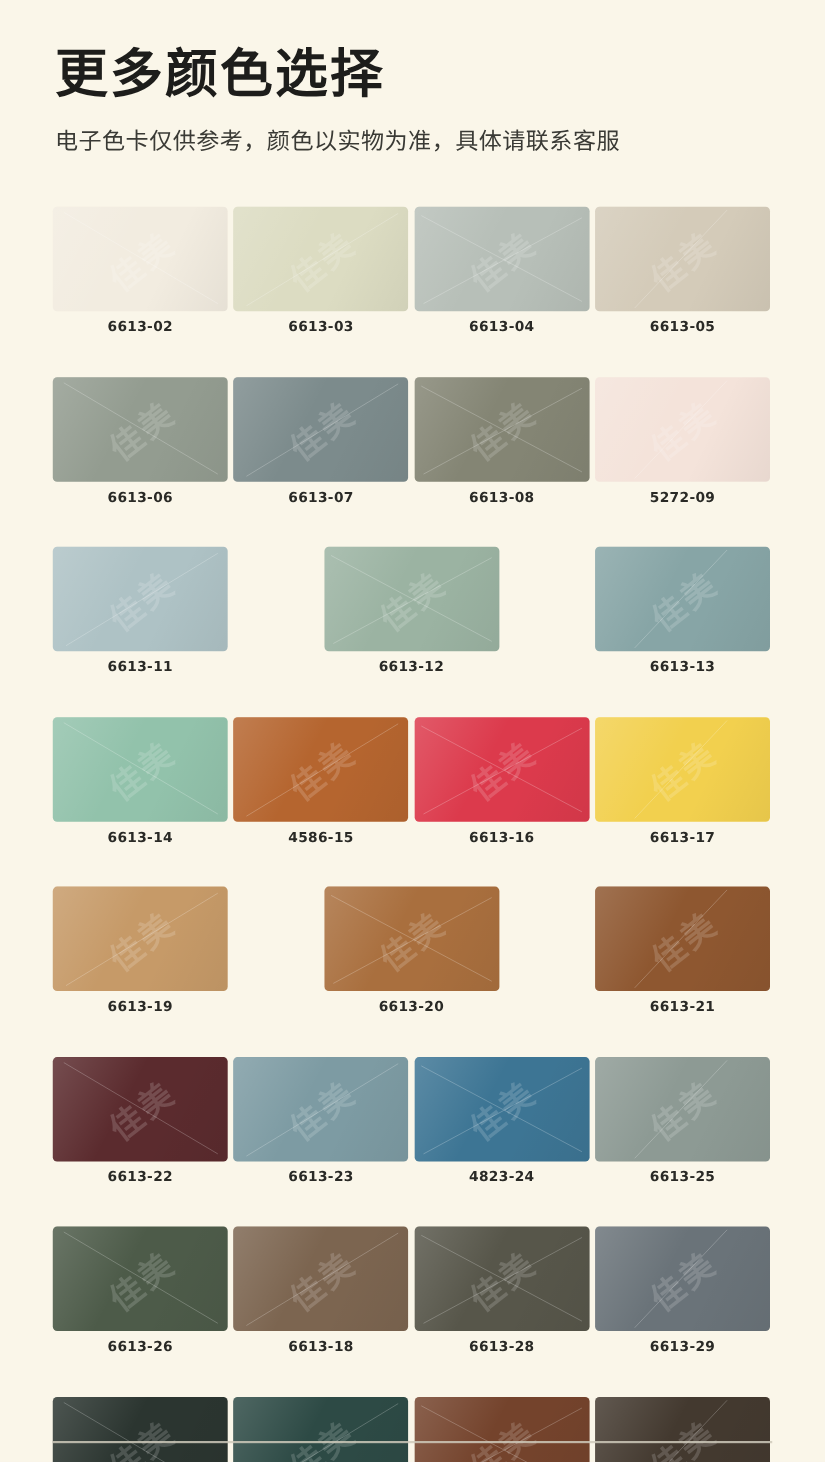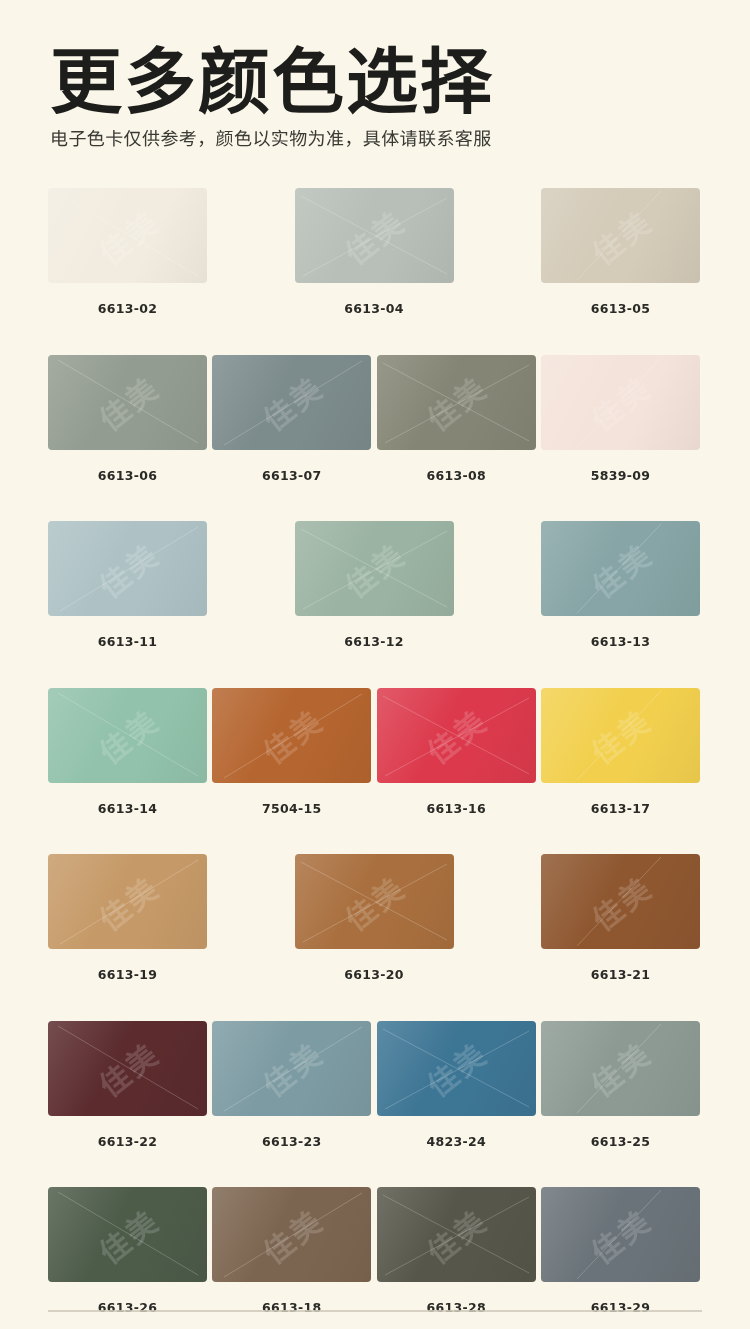--- a/index.html
+++ b/index.html
@@ -31,34 +31,34 @@
     top: 0;
     width: 750px;
     height: 180px;
   }
 
   .page-title {
     position: absolute;
     left: 50px;
     top: 40px;
     font-family: "DejaVu Serif", "Liberation Serif", serif;
-    font-size: 72px;
+    font-size: 48px;
     font-weight: 700;
     letter-spacing: 2px;
     color: #1d1d1b;
     line-height: 1.18;
     white-space: nowrap;
   }
 
   .page-subtitle {
     position: absolute;
     left: 50px;
-    top: 124px;
+    top: 111px;
     font-family: "DejaVu Serif", "Liberation Serif", serif;
-    font-size: 18px;
+    font-size: 21px;
     font-weight: 400;
     letter-spacing: 0.4px;
     color: #3a3a35;
     white-space: nowrap;
   }
 
   
   .featured {
     position: absolute;
     left: 545px;
@@ -106,21 +106,21 @@
     width: 159px;
     height: 95px;
     border-radius: 4px;
     position: relative;
     overflow: hidden;
   }
 
   .swatch .chip-label {
     display: block;
     text-align: center;
-    margin-top: 20px;
+    margin-top: 8px;
     font-family: "DejaVu Sans", "Liberation Sans", sans-serif;
     font-size: 12.5px;
     font-weight: 700;
     letter-spacing: 0.3px;
     color: #2a2a26;
     line-height: 1;
   }
 
   
   .chip::before {
@@ -188,20 +188,29 @@
         <div class="swatch">
           <div class="chip" style="background-color: rgb(242, 236, 224);">
             <div class="watermark">佳美</div>
             <svg class="crease" viewBox="0 0 159 95" preserveAspectRatio="none">
               <line x1="10" y1="5" x2="150" y2="88"></line>
             </svg>
           </div>
           <span class="chip-label">6613-02</span>
         </div>
         <div class="swatch">
+          <div class="chip" style="background-color: rgb(220, 220, 194);">
+            <div class="watermark">佳美</div>
+            <svg class="crease" viewBox="0 0 159 95" preserveAspectRatio="none">
+              <line x1="150" y1="6" x2="12" y2="90"></line>
+            </svg>
+          </div>
+          <span class="chip-label">6613-03</span>
+        </div>
+        <div class="swatch">
           <div class="chip" style="background-color: rgb(183, 191, 184);">
             <div class="watermark">佳美</div>
             <svg class="crease" viewBox="0 0 159 95" preserveAspectRatio="none">
               <line x1="6" y1="8" x2="152" y2="86"></line>
               <line x1="152" y1="10" x2="8" y2="88"></line>
             </svg>
           </div>
           <span class="chip-label">6613-04</span>
         </div>
         <div class="swatch">
@@ -243,21 +252,21 @@
           </div>
           <span class="chip-label">6613-08</span>
         </div>
         <div class="swatch">
           <div class="chip" style="background-color: rgb(244, 227, 218);">
             <div class="watermark">佳美</div>
             <svg class="crease" viewBox="0 0 159 95" preserveAspectRatio="none">
               <line x1="120" y1="3" x2="36" y2="92"></line>
             </svg>
           </div>
-          <span class="chip-label">5839-09</span>
+          <span class="chip-label">5272-09</span>
         </div>
       </div>
       <div class="grid-row">
         <div class="swatch">
           <div class="chip" style="background-color: rgb(174, 194, 197);">
             <div class="watermark">佳美</div>
             <svg class="crease" viewBox="0 0 159 95" preserveAspectRatio="none">
               <line x1="150" y1="6" x2="12" y2="90"></line>
             </svg>
           </div>
@@ -293,21 +302,21 @@
           </div>
           <span class="chip-label">6613-14</span>
         </div>
         <div class="swatch">
           <div class="chip" style="background-color: rgb(181, 101, 47);">
             <div class="watermark">佳美</div>
             <svg class="crease" viewBox="0 0 159 95" preserveAspectRatio="none">
               <line x1="150" y1="6" x2="12" y2="90"></line>
             </svg>
           </div>
-          <span class="chip-label">7504-15</span>
+          <span class="chip-label">4586-15</span>
         </div>
         <div class="swatch">
           <div class="chip" style="background-color: rgb(220, 58, 76);">
             <div class="watermark">佳美</div>
             <svg class="crease" viewBox="0 0 159 95" preserveAspectRatio="none">
               <line x1="6" y1="8" x2="152" y2="86"></line>
               <line x1="152" y1="10" x2="8" y2="88"></line>
             </svg>
           </div>
           <span class="chip-label">6613-16</span>

